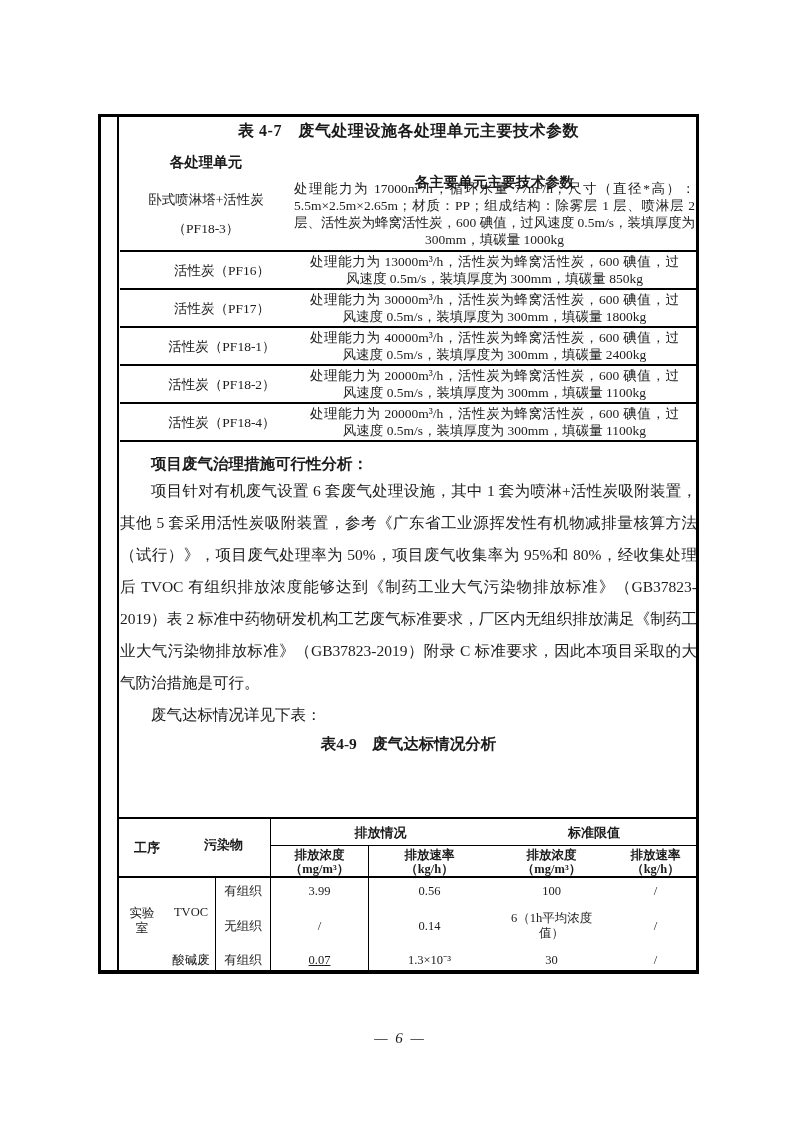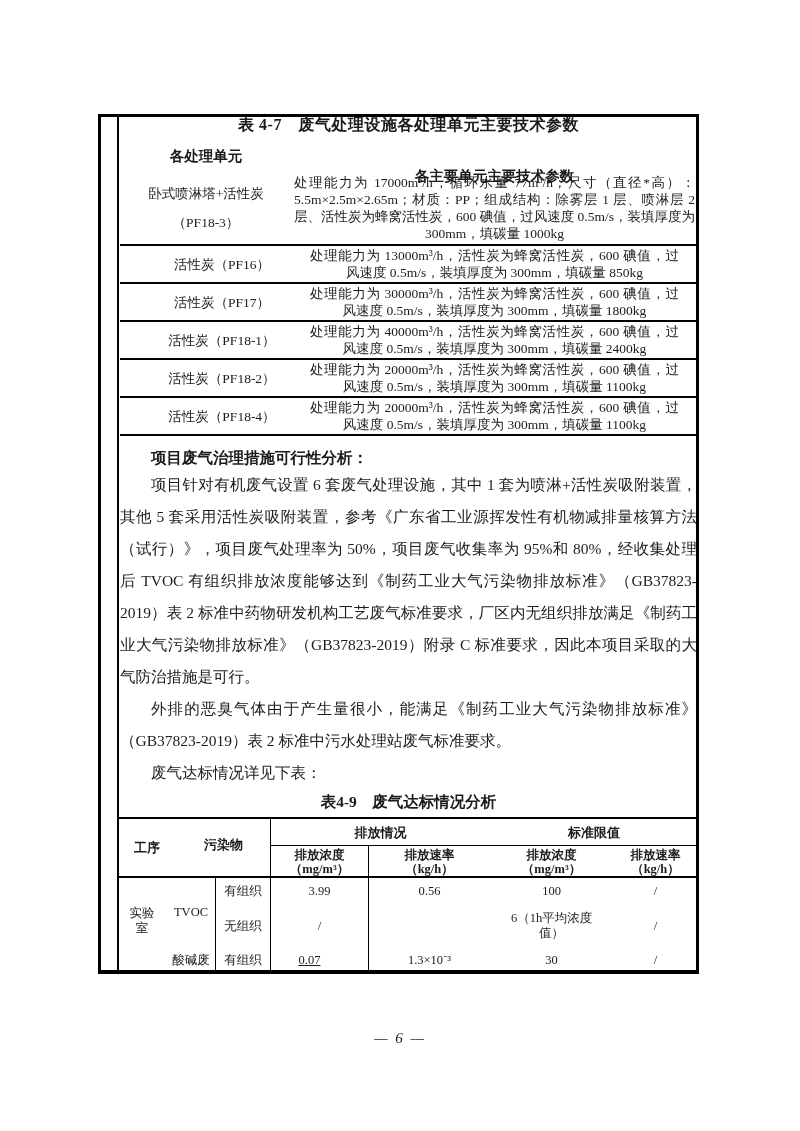--- a/index.html
+++ b/index.html
@@ -15,21 +15,21 @@
     border:3px solid #000; border-bottom-width:4px;
   }
   .inner-left-line {
     position:absolute; left:117px; top:114px; width:2px; height:860px; background:#000;
   }
   
   .content {
     position:absolute; left:120px; top:115px; width:577px;
   }
   
-  .t47-title { text-align:center; font-weight:bold; font-size:16px; letter-spacing:0.5px; }
+  .t47-title { margin-top:6px; text-align:center; font-weight:bold; font-size:16px; letter-spacing:0.5px; }
   .t47-header { display:flex; margin-top:5px; height:31px; align-items:center; font-weight:bold; font-size:14.5px; }
   .t47-header .h1 { width:172px; text-align:center; }
   .t47-header .h2 { flex:1; text-align:center;margin-top:40px; }
   .t47-row { display:flex; border-bottom:2px solid #000; padding:1px 16px; align-items:center; }
   .t47-row.first { padding:2px 0; }
   .t47-unit {
     width:172px; text-align:center; font-size:13.5px; line-height:17px;
     display:flex; flex-direction:column; justify-content:center;gap:12px;
   }
   .t47-unit span { display:block; }
@@ -106,21 +106,20 @@
   </div>
   <div class="t47-row">
     <div class="t47-unit">
       <span>活性炭（PF18-4）</span>
     </div>
     <div class="t47-params">处理能力为 20000m³/h，活性炭为蜂窝活性炭，600 碘值，过风速度 0.5m/s，装填厚度为 300mm，填碳量 1100kg</div>
   </div>
 
   <div class="sec-heading">项目废气治理措施可行性分析：</div>
   <div class="para">项目针对有机废气设置 6 套废气处理设施，其中 1 套为喷淋+活性炭吸附装置，其他 5 套采用活性炭吸附装置，参考《广东省工业源挥发性有机物减排量核算方法（试行）》，项目废气处理率为 50%，项目废气收集率为 95%和 80%，经收集处理后 TVOC 有组织排放浓度能够达到《制药工业大气污染物排放标准》（GB37823-2019）表 2 标准中药物研发机构工艺废气标准要求，厂区内无组织排放满足《制药工业大气污染物排放标准》（GB37823-2019）附录 C 标准要求，因此本项目采取的大气防治措施是可行。</div>
-  <div class="para">外排的恶臭气体由于产生量很小，能满足《制药工业大气污染物排放标准》（GB37823-2019）表 2 标准中污水处理站废气标准要求。</div>
   <div class="para">废气达标情况详见下表：</div>
 
   <div class="t49-title">表4-9　废气达标情况分析</div>
 </div>
 
 <div class="t49">
 
   <div class="line" style="left:0;top:0;width:581px;height:2px;"></div>
   <div class="line" style="left:153px;top:28px;width:428px;height:1px;"></div>
   <div class="line" style="left:0;top:59px;width:581px;height:2px;"></div>
@@ -159,24 +158,25 @@
   <div class="cell val" style="left:99px;top:61px;width:54px;height:27px;">有组织</div>
   <div class="cell val" style="left:99px;top:88px;width:54px;height:42px;">无组织</div>
   <div class="cell val" style="left:99px;top:131px;width:54px;height:25px;">有组织</div>
 
   <div class="cell val" style="left:154px;top:61px;width:97px;height:27px;">3.99</div>
   <div class="cell val" style="left:252px;top:61px;width:121px;height:27px;">0.56</div>
   <div class="cell val" style="left:373px;top:61px;width:123px;height:27px;">100</div>
   <div class="cell val" style="left:496px;top:61px;width:85px;height:27px;">/</div>
 
   <div class="cell val" style="left:154px;top:88px;width:97px;height:42px;">/</div>
+  <div class="cell val" style="left:252px;top:88px;width:121px;height:42px;">0.14</div>
   <div class="cell val" style="left:373px;top:88px;width:123px;height:42px;">
     <span class="wrap-narrow" style="width:88px;">6（1h平均浓度值）</span>
   </div>
   <div class="cell val" style="left:496px;top:88px;width:85px;height:42px;">/</div>
 
-  <div class="cell val" style="left:144px;top:131px;width:97px;height:25px;text-decoration:underline;">0.07</div>
+  <div class="cell val" style="left:154px;top:131px;width:97px;height:25px;text-decoration:underline;">0.07</div>
   <div class="cell val" style="left:252px;top:131px;width:121px;height:25px;">1.3×10⁻³</div>
   <div class="cell val" style="left:373px;top:131px;width:123px;height:25px;">30</div>
   <div class="cell val" style="left:496px;top:131px;width:85px;height:25px;">/</div>
 </div>
 
 <div class="footer">— 6 —</div>
 
 </body></html>

